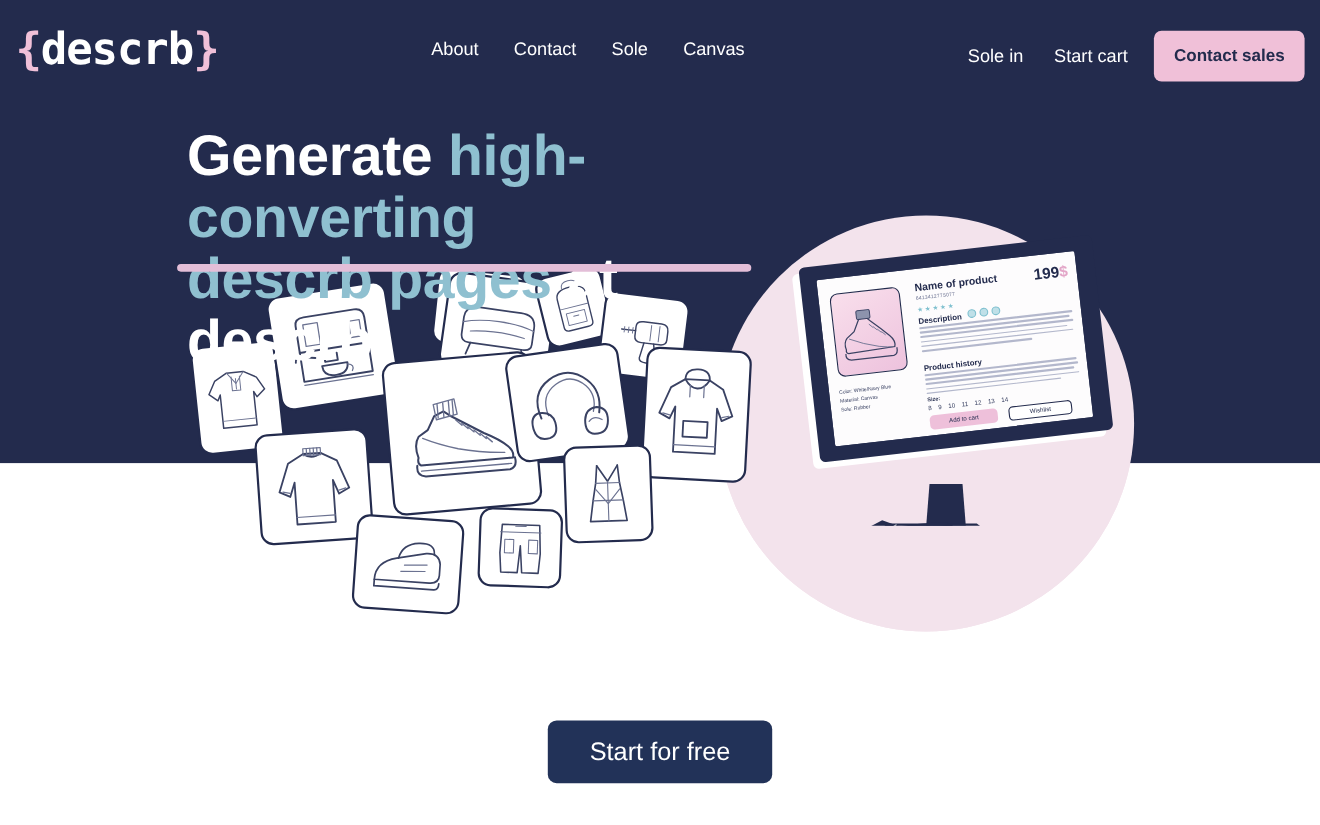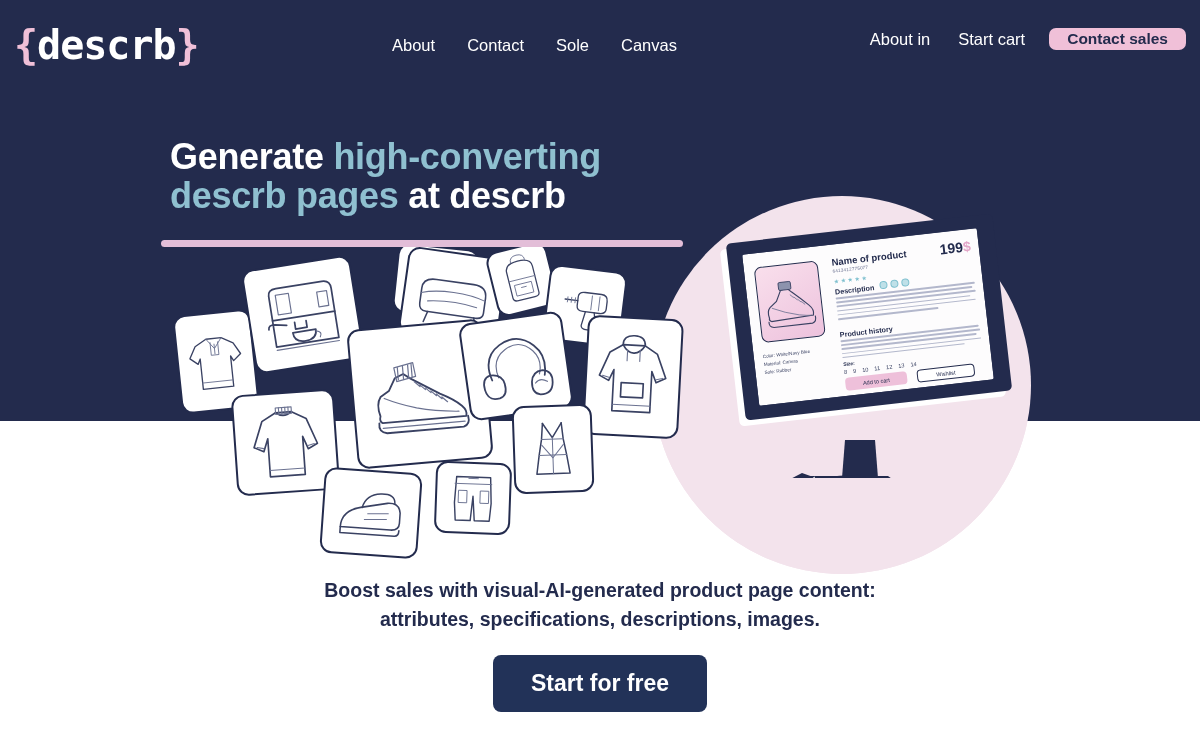--- a/index.html
+++ b/index.html
@@ -76,30 +76,30 @@
   .nav-right {
     position: absolute; right: 14px; top: 28px;
     display: flex; align-items: center; gap: 0;
   }
   .nav-right .nav-link { padding: 0 14px; }
   .btn-contact-sales {
     margin-left: 10px;
     background: #f0c0d8; color: #232b4d;
     border: none; border-radius: 7px;
     font-size: 15.5px; font-weight: bold;
-    padding: 2px 18px;
+    padding: 14px 18px;
     cursor: pointer; white-space: nowrap;
     font-family: "Liberation Sans", sans-serif;
   }
 
   
   .headline {
-    position: absolute; left: 170px; top: 138px;
+    position: absolute; left: 170px; top: 114px;
     z-index: 30;
-    font-size: 36px;
+    font-size: 52px;
     font-weight: bold;
     line-height: 1.08;
     color: #ffffff;
     letter-spacing: -0.3px;
     width: 560px;
   }
   .headline .accent { color: #8fc0d0; }
 
   .pink-rule {
     position: absolute; left: 161px; top: 240px;
@@ -192,21 +192,21 @@
   .subcopy {
     position: absolute; left: 0; top: 576px; width: 1200px;
     text-align: center; z-index: 30;
     font-size: 19.5px; font-weight: bold; color: #232b4d;
     line-height: 1.47;
   }
   .cta-wrap { position: absolute; left: 0; top: 655px; width: 1200px; text-align: center; z-index: 30; }
   .btn-start {
     background: #223258; color: #ffffff;
     border: none; border-radius: 8px;
-    font-size: 23px; font-weight: bold;
+    font-size: 23px; font-weight: normal;
     padding: 15px 38px; cursor: pointer;
     font-family: "Liberation Sans", sans-serif;
   }
 </style>
 </head>
 <body>
 
 <div id="page">
 
   <div class="pink-circle-lower"></div>
@@ -221,21 +221,21 @@
     </div>
 
     <div class="nav-main">
       <a class="nav-link">About</a>
       <a class="nav-link">Contact</a>
       <a class="nav-link">Sole</a>
       <a class="nav-link">Canvas</a>
     </div>
 
     <div class="nav-right">
-      <a class="nav-link">About in</a>
+      <a class="nav-link">Sole in</a>
       <a class="nav-link">Start cart</a>
       <button class="btn-contact-sales">Contact sales</button>
     </div>
   </nav>
 
   <h1 class="headline"><span>Generate </span><span class="accent">high-converting</span><br><span class="accent">descrb pages</span><span> at descrb</span></h1>
 
   <div class="pink-rule"></div>
 
   <div class="cards-layer">
@@ -486,22 +486,18 @@
           <span>13</span>
           <span>14</span>
         </div>
 
         <button class="btn-cart">Add to cart</button>
         <button class="btn-wish">Wishlist</button>
       </div>
     </div>
   </div>
 
-  <div class="subcopy">
-    <div>Boost sales with visual-AI-generated product page content:</div>
-    <div>attributes, specifications, descriptions, images.</div>
-  </div>
 
   <div class="cta-wrap">
     <button class="btn-start">Start for free</button>
   </div>
 
 </div>
 
 </body></html>

